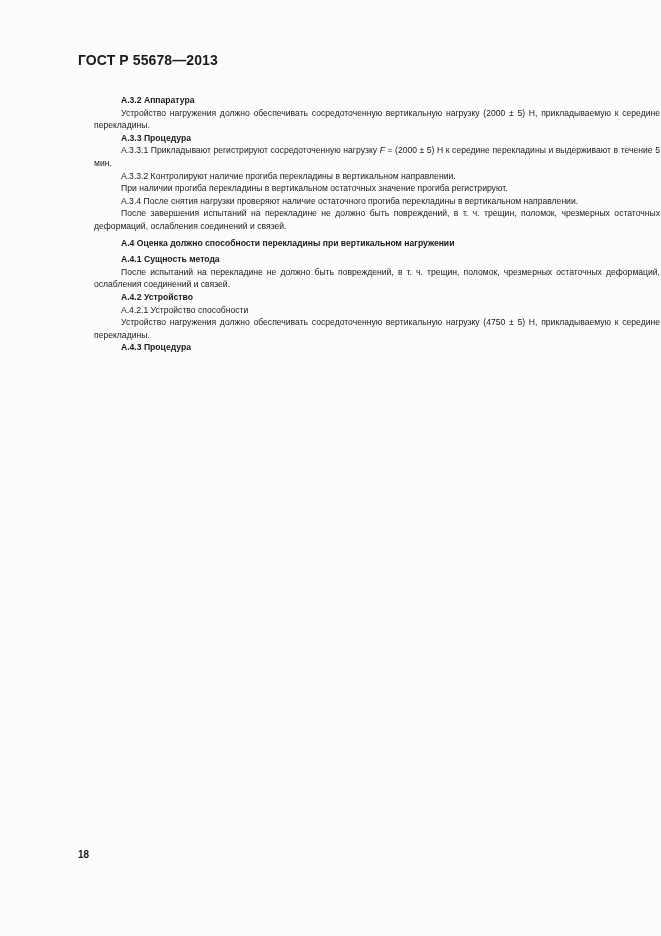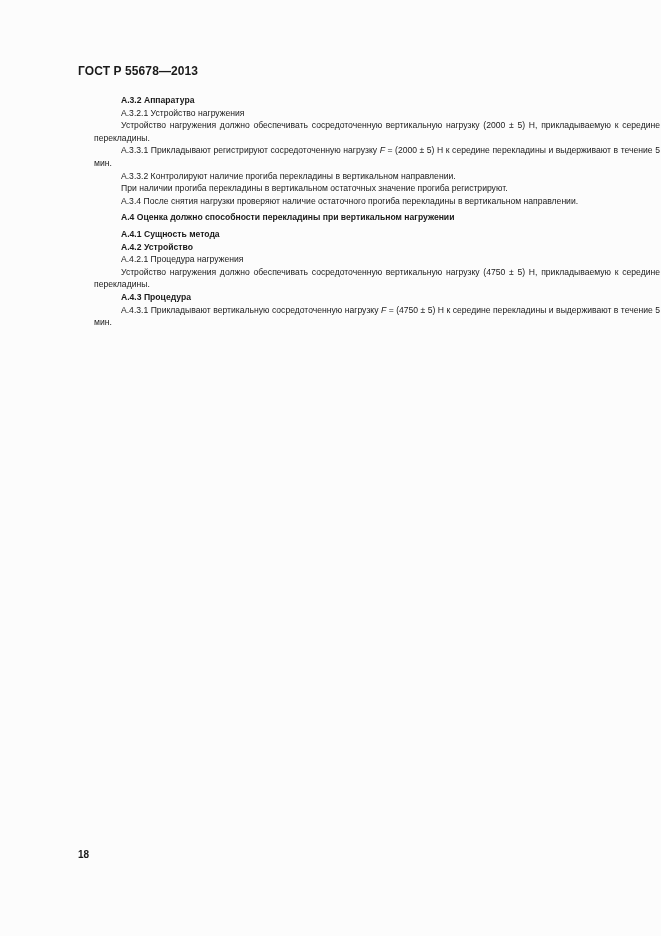--- a/index.html
+++ b/index.html
@@ -6,22 +6,22 @@
   body {
     width: 661px; height: 936px;
     background: #fcfcfc;
     position: relative;
     overflow: hidden;
     font-family: "Liberation Sans", sans-serif;
     color: #1a1a1a;
   }
   .page-header {
     position: absolute;
-    left: 78px; top: 64px;
-    font-size: 12px;
+    left: 78px; top: 52px;
+    font-size: 14px;
     font-weight: bold;
     letter-spacing: 0.1px;
   }
   .content {
     position: absolute;
     left: 94px; top: 94px;
     width: 566px;
     font-size: 8.6px;
     line-height: 12.6px;
   }
@@ -41,30 +41,31 @@
   }
   i { font-style: italic; }
 </style>
 </head>
 <body>
 
 <div class="page-header">ГОСТ Р 55678—2013</div>
 
 <div class="content">
   <p class="p h">А.3.2  Аппаратура</p>
-  <p class="p">А.3.2.1  Устройство нагружения</p>
   <p class="p">Устройство нагружения должно обеспечивать сосредоточенную вертикальную нагрузку (2000 ± 5) Н, прикладываемую к середине перекладины.</p>
+  <p class="p h">А.3.3  Процедура</p>
   <p class="p"><span>А.3.3.1  Прикладывают регистрируют сосредоточенную нагрузку </span><i>F</i><span> = (2000 ± 5) Н к середине перекладины и выдерживают в течение 5 мин.</span></p>
   <p class="p">А.3.3.2  Контролируют наличие прогиба перекладины в вертикальном направлении.</p>
   <p class="p">При наличии прогиба перекладины в вертикальном остаточных значение прогиба регистрируют.</p>
   <p class="p">А.3.4  После снятия нагрузки проверяют наличие остаточного прогиба перекладины в вертикальном направлении.</p>
+  <p class="p">После завершения испытаний на перекладине не должно быть повреждений, в т. ч. трещин, поломок, чрезмерных остаточных деформаций, ослабления соединений и связей.</p>
   <div class="gap"></div>
   <p class="p h">А.4  Оценка должно способности перекладины при вертикальном нагружении</p>
   <div class="gap"></div>
   <p class="p h">А.4.1  Сущность метода</p>
+  <p class="p">После испытаний на перекладине не должно быть повреждений, в т. ч. трещин, поломок, чрезмерных остаточных деформаций, ослабления соединений и связей.</p>
   <p class="p h">А.4.2  Устройство</p>
-  <p class="p">А.4.2.1  Процедура нагружения</p>
+  <p class="p">А.4.2.1  Устройство способности</p>
   <p class="p">Устройство нагружения должно обеспечивать сосредоточенную вертикальную нагрузку (4750 ± 5) Н, прикладываемую к середине перекладины.</p>
   <p class="p h">А.4.3  Процедура</p>
-  <p class="p"><span>А.4.3.1  Прикладывают вертикальную сосредоточенную нагрузку </span><i>F</i><span> = (4750 ± 5) Н к середине перекладины и выдерживают в течение 5 мин.</span></p>
 </div>
 
 <div class="page-number">18</div>
 
 </body></html>

